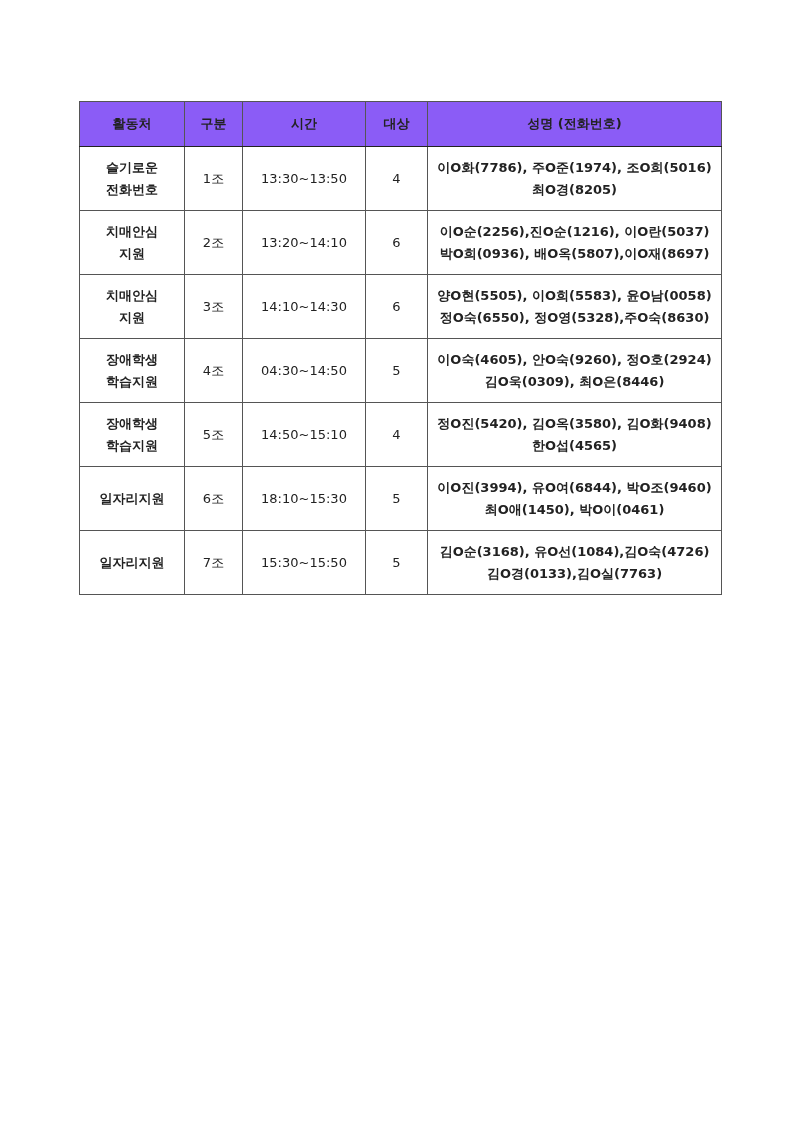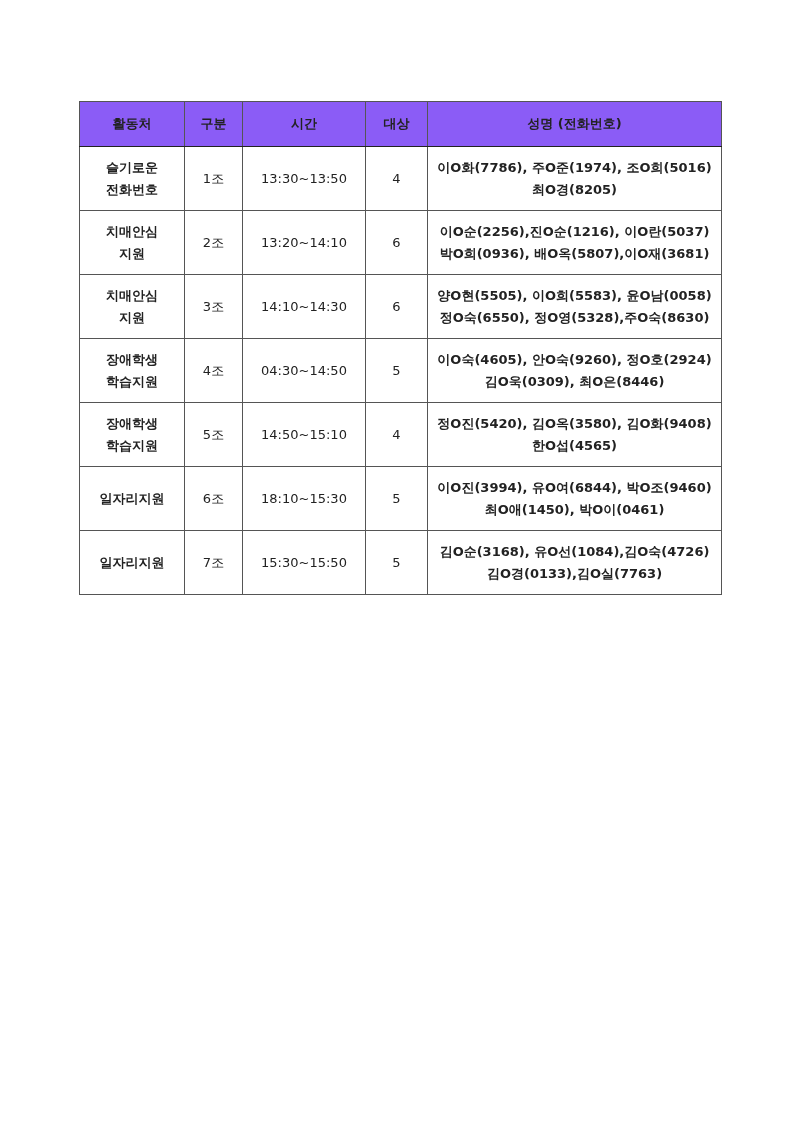--- a/index.html
+++ b/index.html
@@ -53,21 +53,21 @@
     <tr>
       <td>
           <span class="line">치매안심</span>
           <span class="line">지원</span>
         </td>
       <td>2조</td>
       <td>13:20~14:10</td>
       <td>6</td>
       <td>
           <span class="line">이O순(2256),진O순(1216), 이O란(5037)</span>
-          <span class="line">박O희(0936), 배O옥(5807),이O재(3681)</span>
+          <span class="line">박O희(0936), 배O옥(5807),이O재(8697)</span>
         </td>
     </tr>
     <tr>
       <td>
           <span class="line">치매안심</span>
           <span class="line">지원</span>
         </td>
       <td>3조</td>
       <td>14:10~14:30</td>
       <td>6</td>

